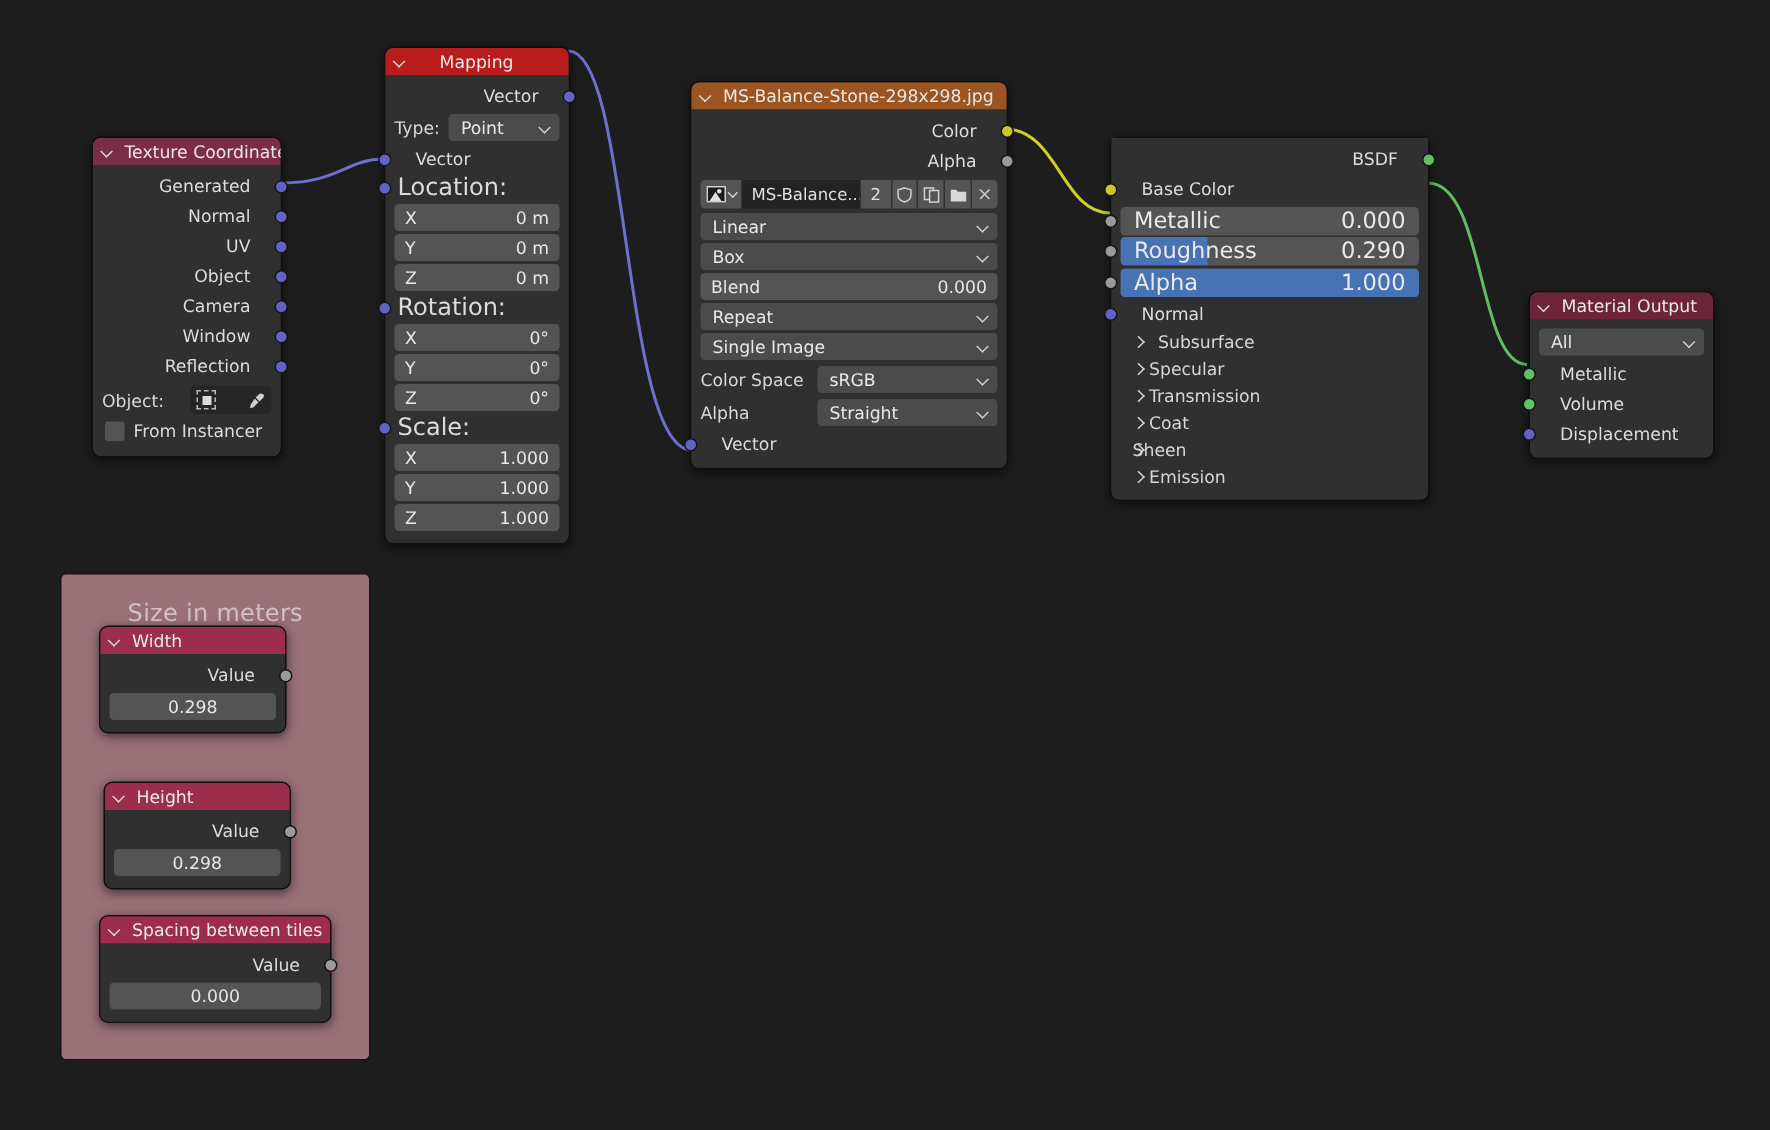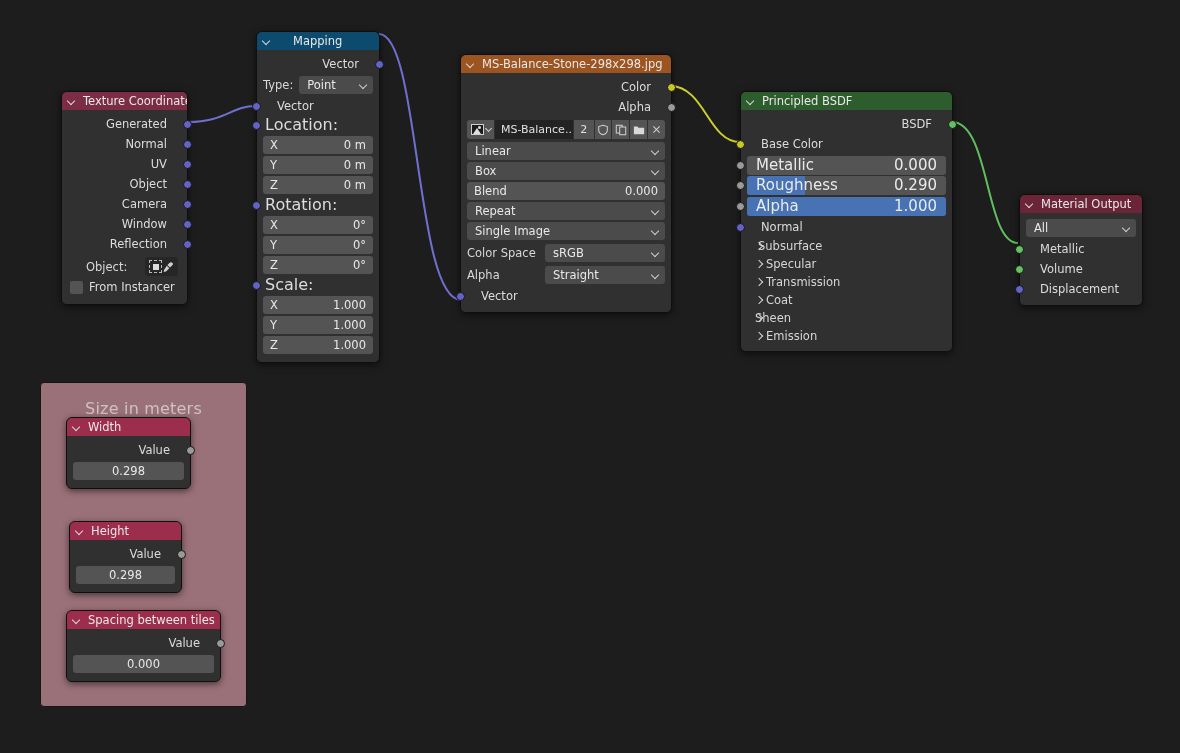--- a/index.html
+++ b/index.html
@@ -212,21 +212,21 @@
   }
   .minichev::before {
     content:""; position:absolute; left:0; top:0;
     width:4px; height:4px;
     border-right:1.2px solid #d0d0d0; border-bottom:1.2px solid #d0d0d0;
     transform: rotate(45deg);
   }
 
   
   .objfield {
-    display: flex; align-items: center; margin: 3px 24px; gap: 18px;
+    display: flex; align-items: center; margin: 3px 6px; gap: 18px;
     font-size: 11.5px; color: #d8d8d8;
   }
   .objfield .fld {
     flex: 1 1 auto;
     height: 19px;
     background: #262626;
     border-radius: 3px;
     display: flex; align-items: center; justify-content: space-between;
     padding: 0 4px;
   }
@@ -282,21 +282,21 @@
       <div class="row out">
         <span class="row-label">Value</span>
         <span class="sock s-gray" style="right:-5px; top:6px;"></span>
       </div>
       <div class="widget center">
         <span>0.298</span>
       </div>
     </div>
   </div>
 
-  <div class="node" style="left:69px; top:521px; width:113px;">
+  <div class="node" style="left:69px; top:521px; width:125px;">
     <div class="node-header" style="background:#9c2d4d;">
       <span class="chev"></span>
       <span>Height</span>
     </div>
     <div class="node-body">
       <div class="row out">
         <span class="row-label">Value</span>
         <span class="sock s-gray" style="right:-5px; top:6px;"></span>
       </div>
       <div class="widget center">
@@ -371,21 +371,21 @@
       </div>
 
       <div class="checkrow">
         <span class="checkbox"></span>
         <span>From Instancer</span>
       </div>
     </div>
   </div>
 
   <div class="node" style="left:256px; top:31px; width:124px;">
-    <div class="node-header" style="background:#0c4a6e;gap:21px;">
+    <div class="node-header" style="background:#b91c1c;gap:21px;">
       <span class="chev"></span>
       <span>Mapping</span>
     </div>
     <div class="node-body">
       <div class="row out">
         <span class="row-label">Vector</span>
         <span class="sock s-vector" style="right:-5px; top:6px;"></span>
       </div>
 
       <div class="pairrow">
@@ -534,24 +534,20 @@
         </span>
       </div>
       <div class="row in" style="margin-top:2px;">
         <span class="sock s-vector" style="left:-5px; top:6px;"></span>
         <span class="row-label">Vector</span>
       </div>
     </div>
   </div>
 
   <div class="node" style="left:740px; top:91px; width:213px;">
-    <div class="node-header" style="background:#2d5c2d;">
-      <span class="chev"></span>
-      <span>Principled BSDF</span>
-    </div>
     <div class="node-body">
       <div class="row out">
         <span class="row-label">BSDF</span>
         <span class="sock s-shader" style="right:-5px; top:6px;"></span>
       </div>
       <div class="row in">
         <span class="sock s-color" style="left:-5px; top:6px;"></span>
         <span class="row-label">Base Color</span>
       </div>
 
@@ -578,21 +574,21 @@
           <span class="sl-name">Alpha</span>
           <span class="sl-val">1.000</span>
         </div>
       </div>
 
       <div class="row in">
         <span class="sock s-vector" style="left:-5px; top:6px;"></span>
         <span class="row-label">Normal</span>
       </div>
 
-      <div class="collapse-row" style="padding-left:17px;">
+      <div class="collapse-row" style="padding-left:31px;">
         <span class="chev chev-right" style="left:14px;"></span>
         <span>Subsurface</span>
       </div>
       <div class="collapse-row" style="padding-left:25px;">
         <span class="chev chev-right" style="left:14px;"></span>
         <span>Specular</span>
       </div>
       <div class="collapse-row" style="padding-left:25px;">
         <span class="chev chev-right" style="left:14px;"></span>
         <span>Transmission</span>

